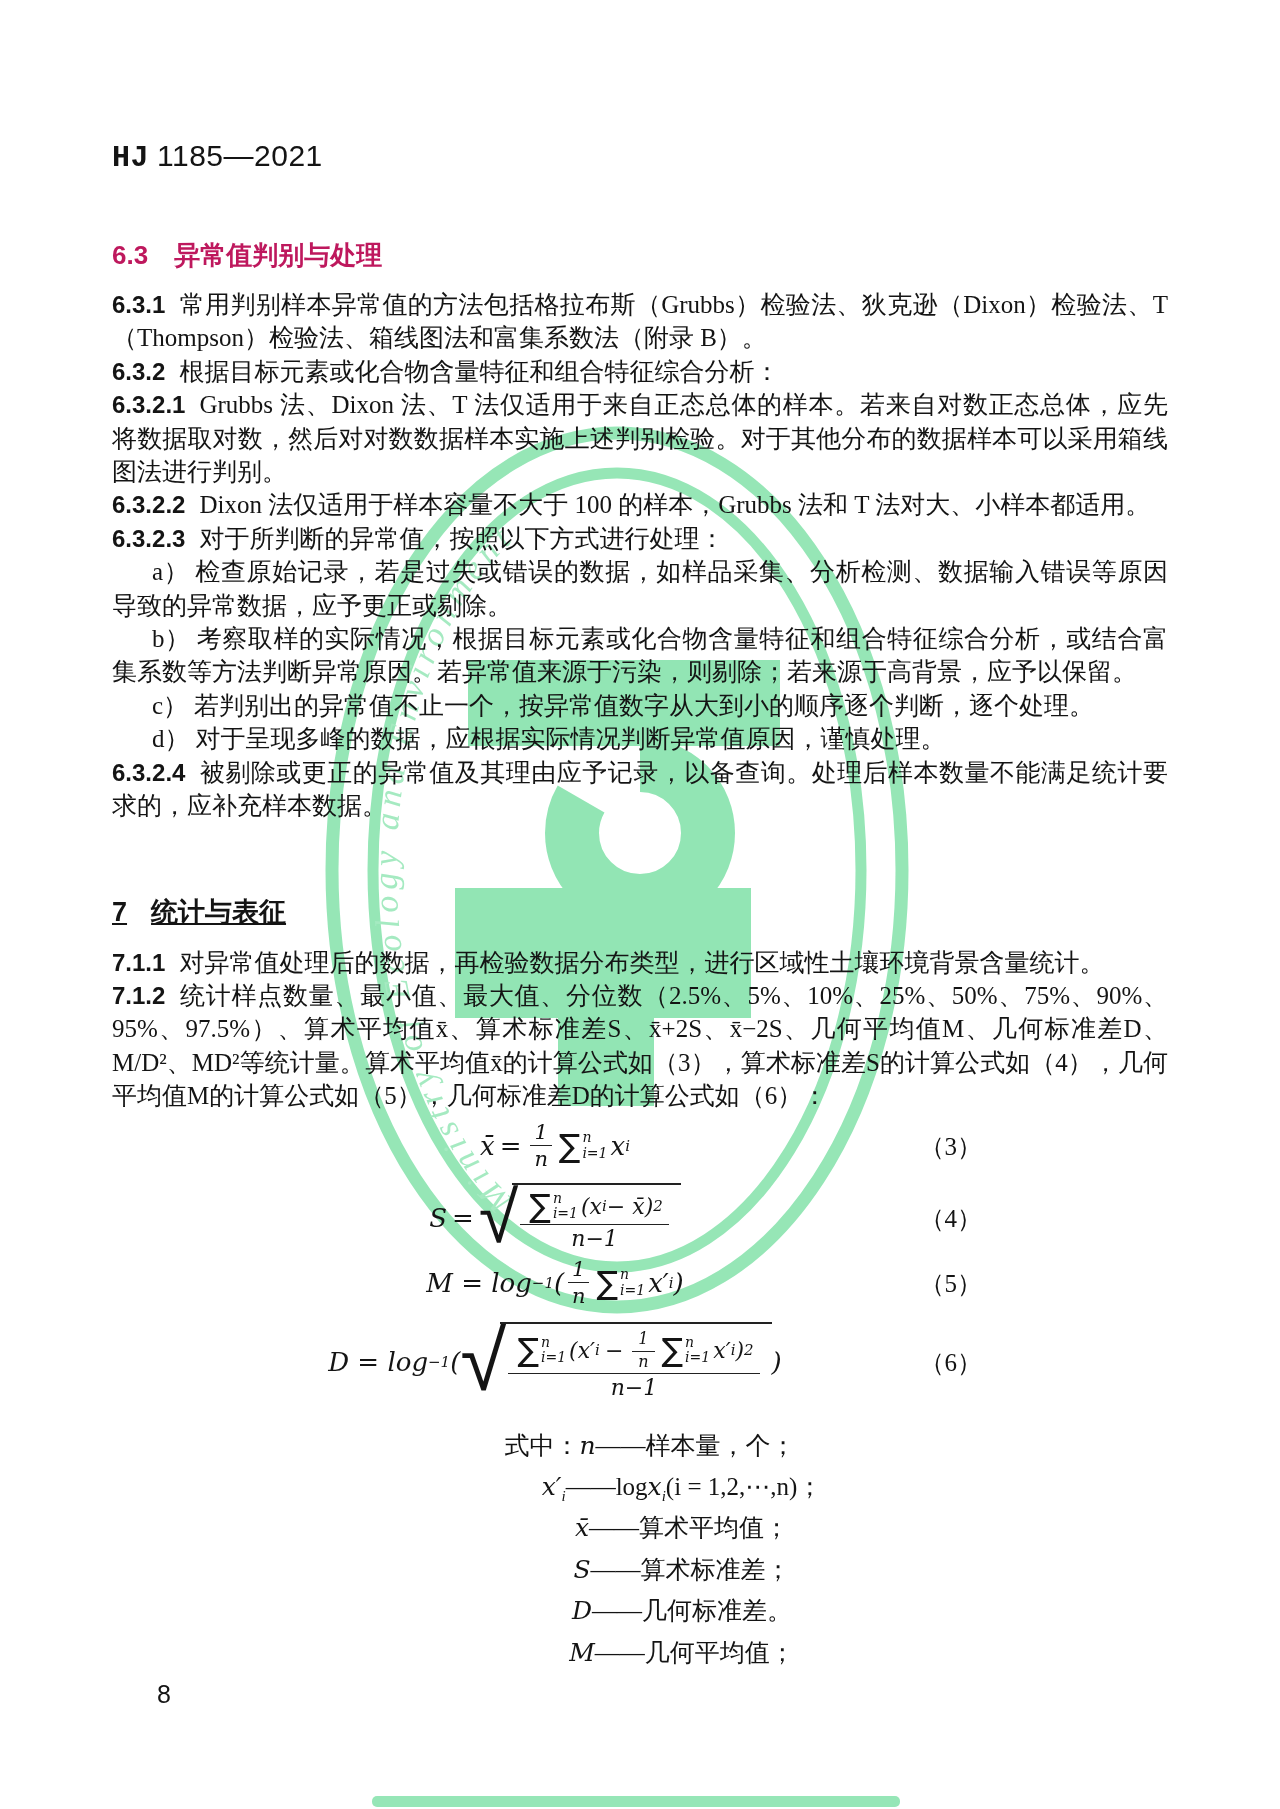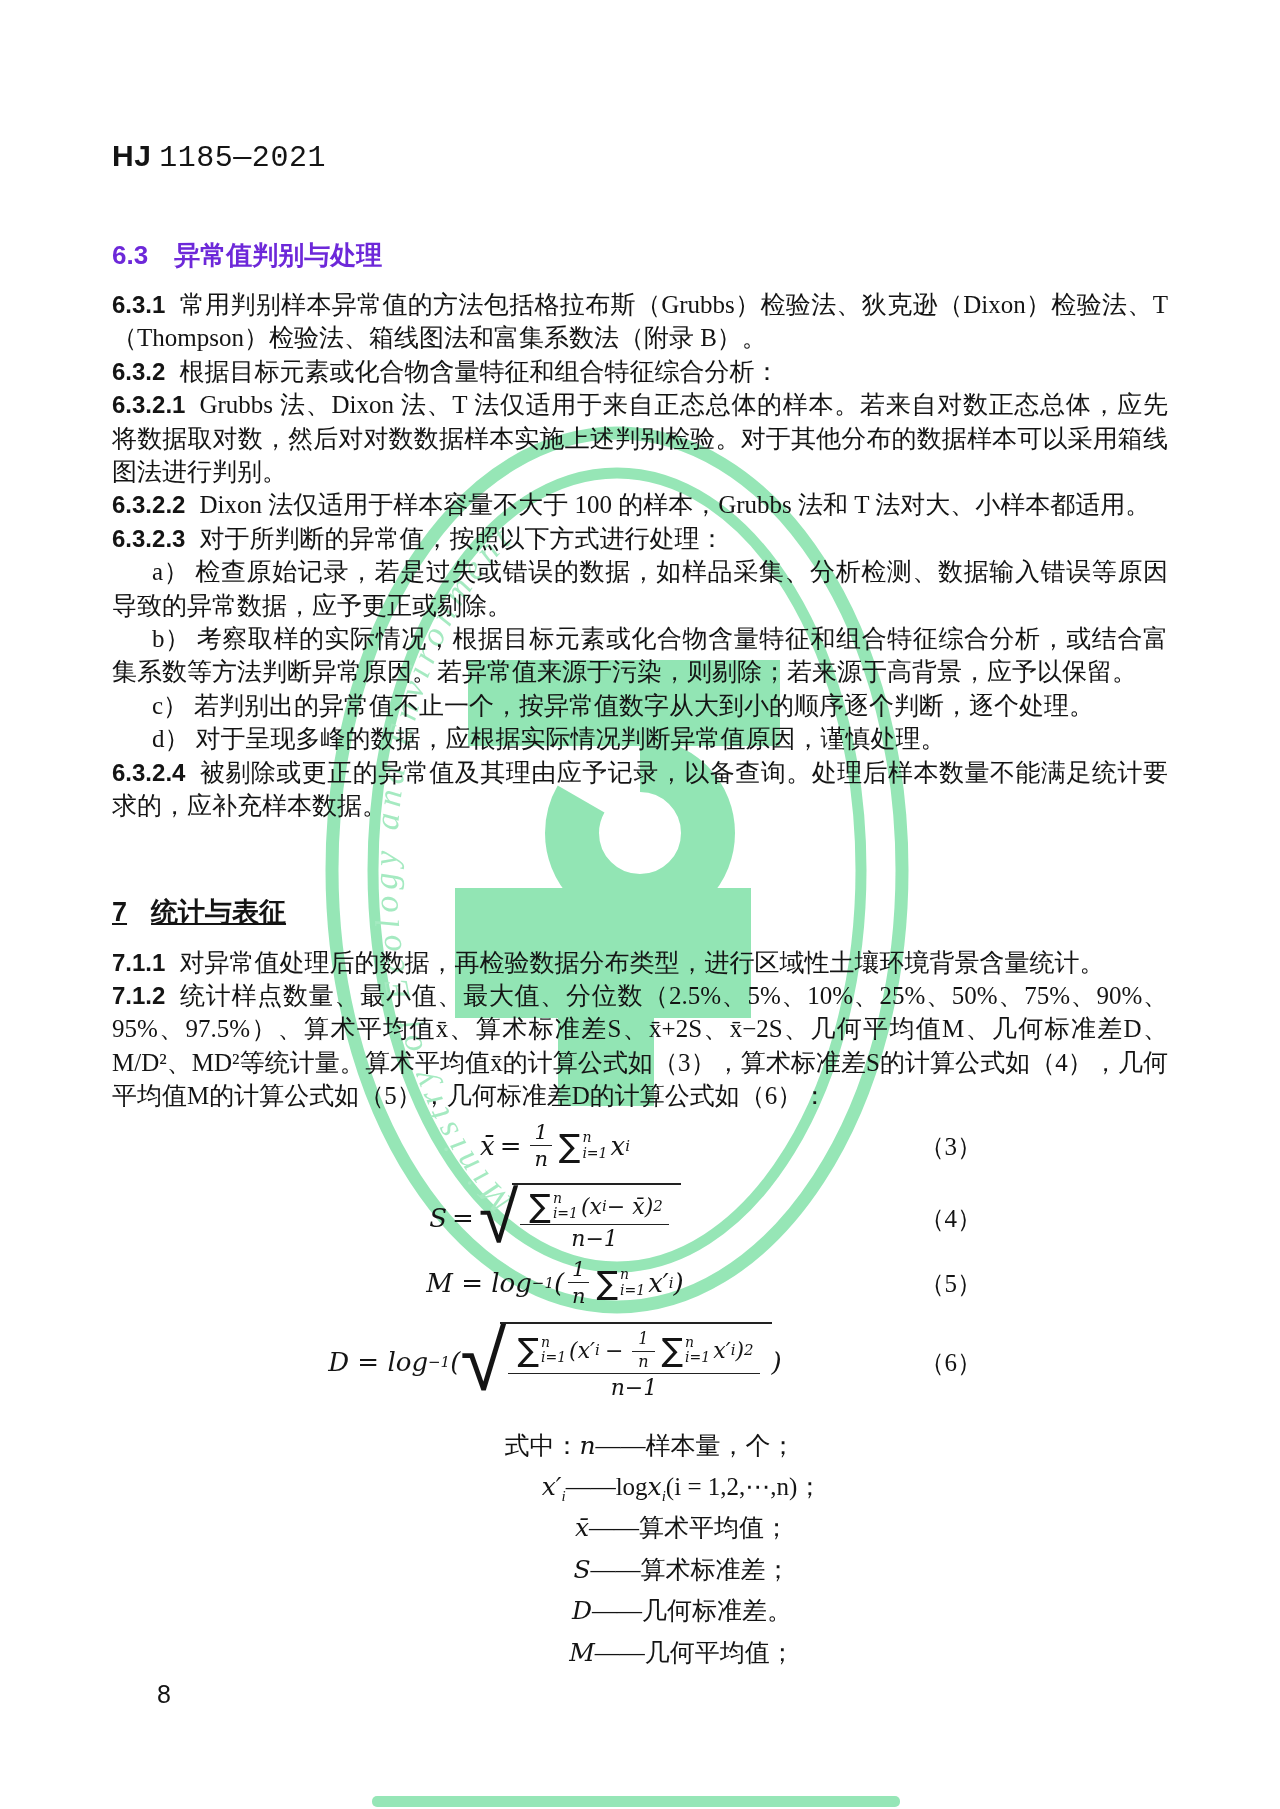--- a/index.html
+++ b/index.html
@@ -6,24 +6,24 @@
   body{
     width:1280px;height:1809px;position:relative;background:#ffffff;
     font-family:"Liberation Serif","DejaVu Serif",serif;color:#141414;
     overflow:hidden;
   }
   
   .wm{position:absolute;left:0;top:0;width:1280px;height:1809px;z-index:0;}
   
   .content{position:absolute;left:112px;top:0;width:1056px;z-index:1;}
   .hdr{margin-top:138px;line-height:36px;font-size:30px;letter-spacing:.5px;}
-  .hdr .hj{font-weight:bold;font-family:Liberation Sans, sans-serif;margin-right:8px;}
-  .hdr .no{font-family:Liberation Mono, monospace;font-weight:500;}
+  .hdr .hj{font-weight:bold;font-family:Liberation Mono, monospace;margin-right:8px;}
+  .hdr .no{font-family:Liberation Sans, sans-serif;font-weight:500;}
   h3.sec{margin:64px 0 0 0;font-family:"Liberation Sans",sans-serif;font-weight:bold;
-    font-size:26px;line-height:30px;color:#6d28d9;}
+    font-size:26px;line-height:30px;color:#be185d;}
   h3.sec .ht{margin-left:26px;}
   h2.chap{margin:73px 0 0 0;font-family:"Liberation Sans",sans-serif;font-weight:bold;
     font-size:27px;line-height:32px;text-decoration:underline;}
   h2.chap .ht{margin-left:24px;}
   h3.sub{margin:46px 0 0 0;font-family:"Liberation Sans",sans-serif;font-weight:bold;
     font-size:26px;line-height:30px;}
   h3.sub .ht{margin-left:26px;}
   .block{margin-top:18px;}
   p.body{margin:0;font-size:25px;line-height:33.4px;text-align:justify;}
   p.body .cl{font-family:"Liberation Sans",sans-serif;font-weight:bold;font-size:24px;margin-right:14px;}

